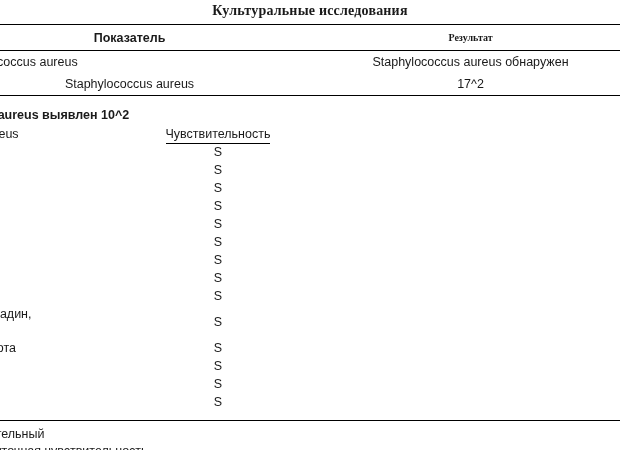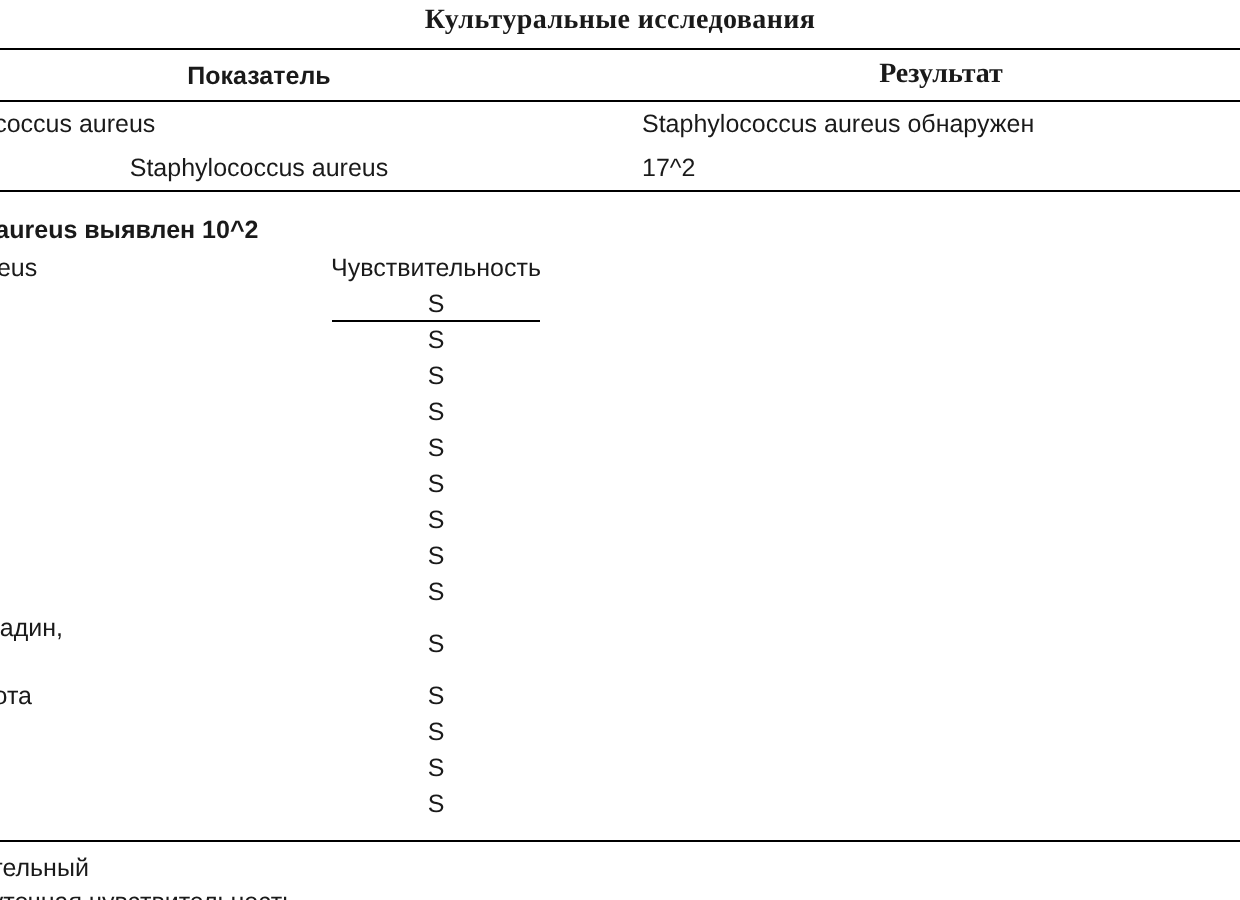--- a/index.html
+++ b/index.html
@@ -52,40 +52,41 @@
   }
   .th-indicator {
     font-family: "Liberation Sans", sans-serif;
     font-weight: bold;
     font-size: 12.5px;
     text-align: center;
   }
   .th-result {
     font-family: "Liberation Serif", serif;
     font-weight: bold;
-    font-size: 14px;
+    font-size: 10px;
     text-align: center;
   }
   .row-main td {
     height: 22px;
     font-size: 12.5px;
   }
   .row-sub td {
     height: 22px;
     font-size: 12.5px;
     border-bottom: 1.4px solid #000;
   }
   .cell-name-left {
     padding-left: 2px;
     text-align: left;
   }
   .cell-name-center {
     text-align: center;
   }
   .cell-value {
+    text-align: center;
   }
 
   .ast-block {
     padding-left: 0;
     margin-top: 11px;
   }
   .ast-heading {
     font-size: 12.5px;
     font-weight: bold;
     padding-left: 2px;
@@ -110,21 +111,21 @@
     text-align: left;
     padding-left: 2px;
     height: 18px;
   }
   .ast-subhead-val {
     text-align: center;
     height: 18px;
   }
   .ast-subhead-val span {
     border-bottom: 1.2px solid #000;
-    padding-bottom: 19px;
+    padding-bottom: 2px;
   }
   .ast-row td {
     height: 18px;
   }
   .ast-row .drug {
     text-align: left;
     padding-left: 2px;
     line-height: 16px;
   }
   .ast-row .val {

